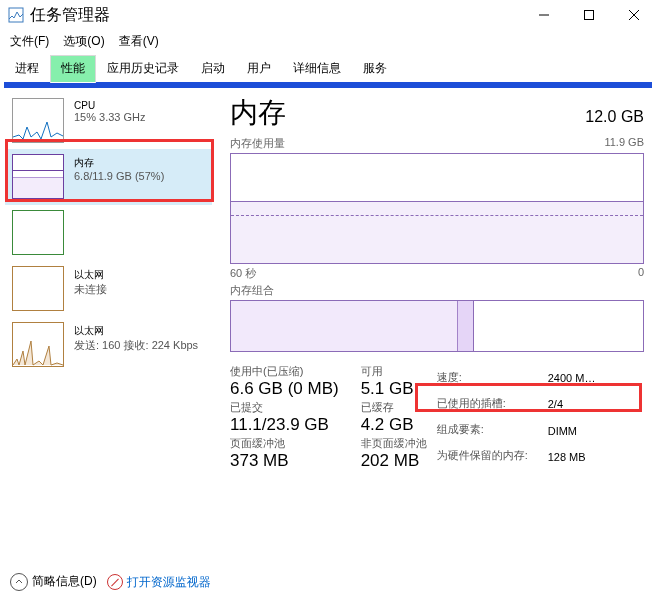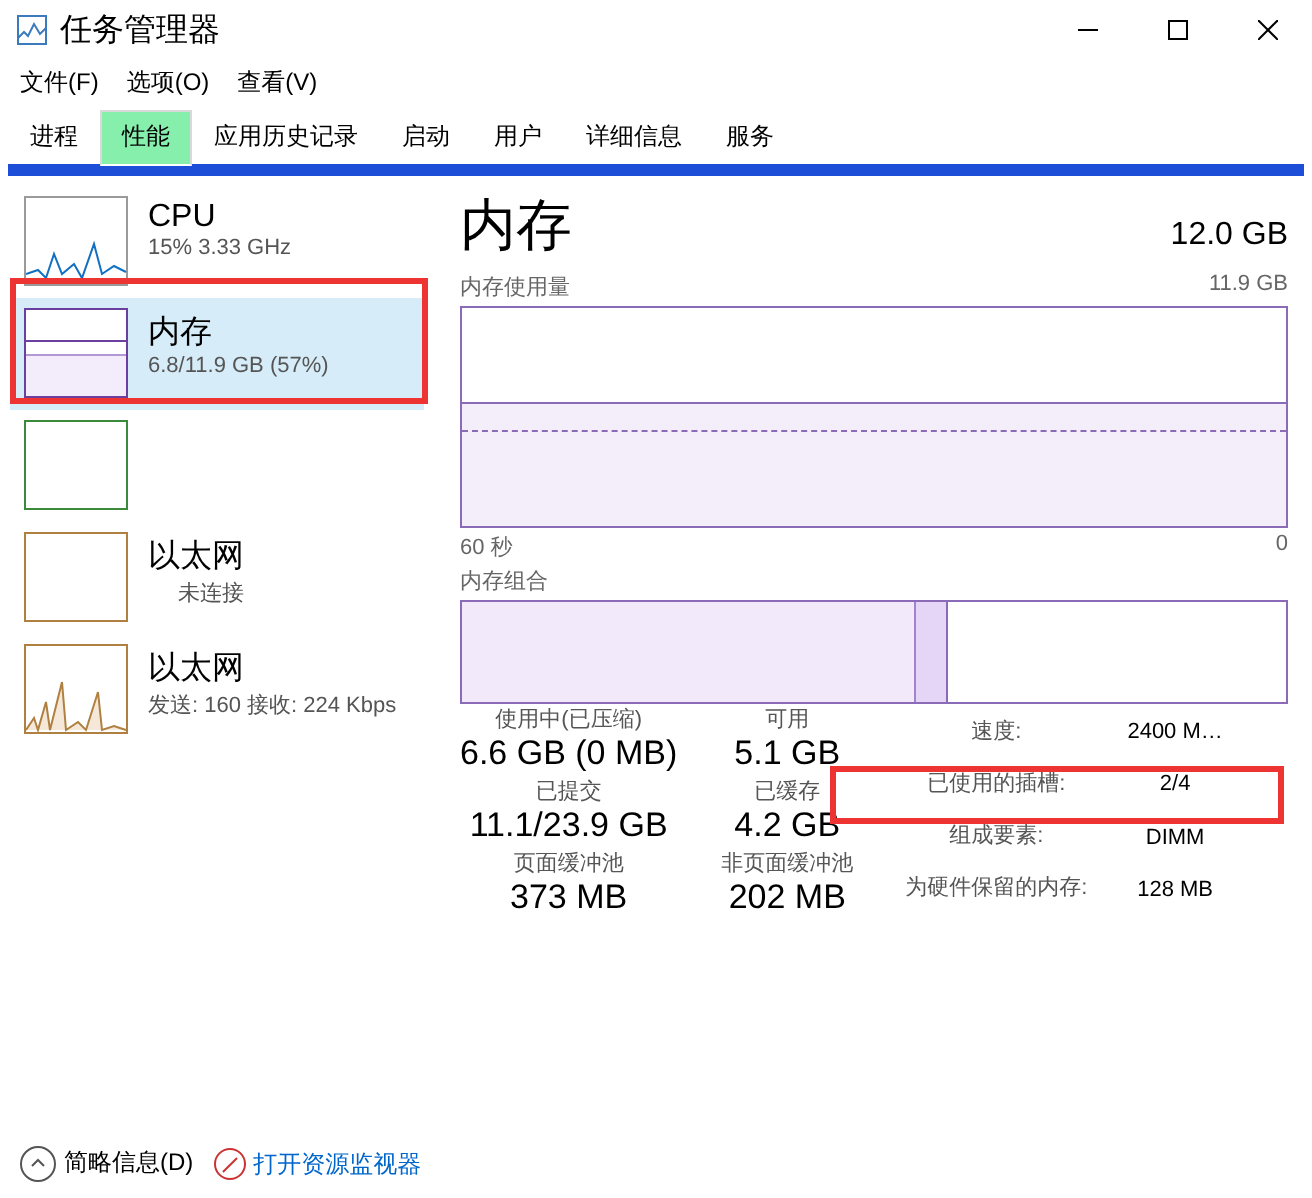--- a/index.html
+++ b/index.html
@@ -18,21 +18,21 @@
 .tab { padding: 4px 10px 5px 10px; font-size: 12px; border: 1px solid transparent; border-bottom: none; position: relative; top: 1px; }
 .tab.active { border-color: #d9d9d9; background: #86efac; border-bottom: 1px solid #fff; }
 
 .content { display: flex; height: 448px; }
 .sidebar { width: 212px; padding: 5px 0 0 5px; }
 .side-item { display: flex; padding: 4px 4px 4px 6px; height: 56px; border: 1px solid transparent; }
 .side-item.selected { background: #d6ecf8; }
 .side-icon { width: 52px; height: 45px; border: 1px solid #9a9a9a; margin-right: 10px; flex-shrink: 0; position: relative; background: #fff; }
 .side-item.selected .side-icon { border-color: #6b3fa0; }
 .side-info { padding-top: 2px; overflow: hidden; }
-.side-title { font-size: 16px; }
+.side-title { font-size: 10px; }
 .side-sub { font-size: 11px; color: #555; white-space: nowrap; text-align: right; }
 
 
 .cpu-line { position: absolute; bottom: 0; left: 0; right: 0; }
 .mem-bar { position: absolute; left: 0; right: 0; top: 50%; bottom: 0; background: #f3ecfb; border-top: 1px solid #b497d6; }
 .mem-line { position: absolute; left: 0; right: 0; top: 35%; border-top: 1px solid #6b3fa0; }
 .disk-icon { border-color: #3a8a3a !important; }
 .eth-icon { border-color: #b08040 !important; }
 .eth-graph { position: absolute; bottom: 0; left: 0; right: 0; }
 
@@ -48,21 +48,21 @@
 .big-graph { height: 111px; border: 1px solid #8b6bb7; position: relative; background: #fff; }
 .big-graph-fill { position: absolute; left: 0; right: 0; bottom: 0; height: 56%; background: #f4eefb; }
 .big-graph-line { position: absolute; left: 0; right: 0; bottom: 56%; border-top: 1px solid #8b6bb7; }
 .dash-line { position: absolute; left: 0; right: 0; bottom: 43%; border-top: 1px dashed #8b6bb7; }
 .big-graph-x { display: flex; justify-content: space-between; font-size: 11px; color: #666; margin-top: 2px; }
 
 .comp-graph { height: 52px; border: 1px solid #8b6bb7; position: relative; background: #fff; margin-top: 2px; }
 .comp-seg1 { position: absolute; left: 0; top: 0; bottom: 0; width: 55%; background: #f2e9fb; border-right: 1px solid #a383c9; }
 .comp-seg2 { position: absolute; left: 55%; top: 0; bottom: 0; width: 4%; background: #e5d5f7; border-right: 1px solid #8b6bb7; }
 
-.stats { display: flex; gap: 24px; text-align: center; }
+.stats { display: flex; margin-top: 12px; gap: 8px; }
 .stats-left { display: grid; grid-template-columns: auto auto; column-gap: 22px; row-gap: 1px; }
 .stat-label { font-size: 11px; color: #555; white-space: nowrap; }
 .stat-val { font-size: 17px; }
 .stat-block { display: flex; flex-direction: column; }
 .stats-right { font-size: 11px; }
 .stats-right td:first-child { color: #555; padding-right: 18px; padding-bottom: 2px; white-space: nowrap; }
 
 .footer { position: absolute; bottom: 8px; left: 10px; display: flex; align-items: center; gap: 10px; font-size: 12px; }
 .footer-link { display: flex; gap: 4px; }
 .circle-icon { width: 18px; height: 18px; border: 1px solid #555; border-radius: 50%; display: flex; align-items: center; justify-content: center; font-size: 10px; }

